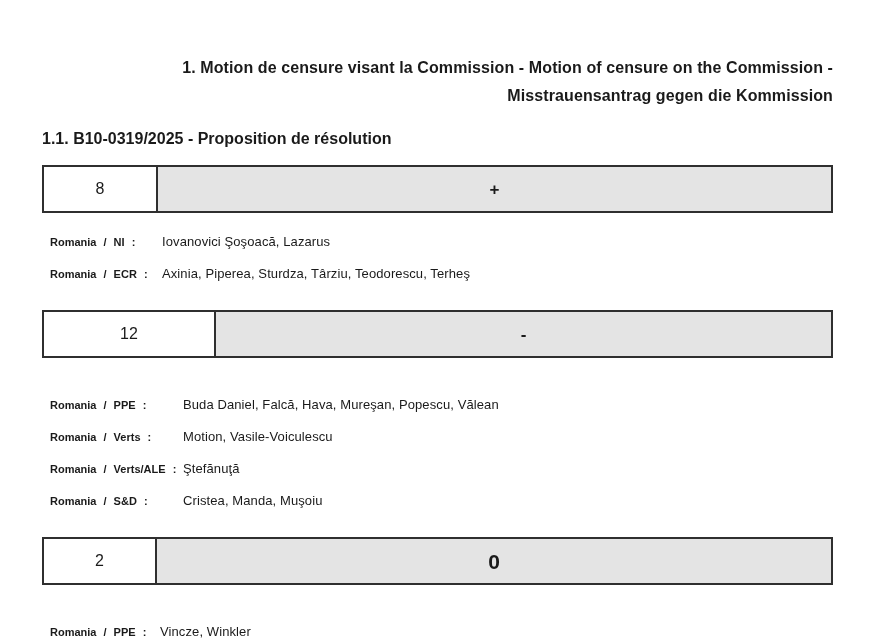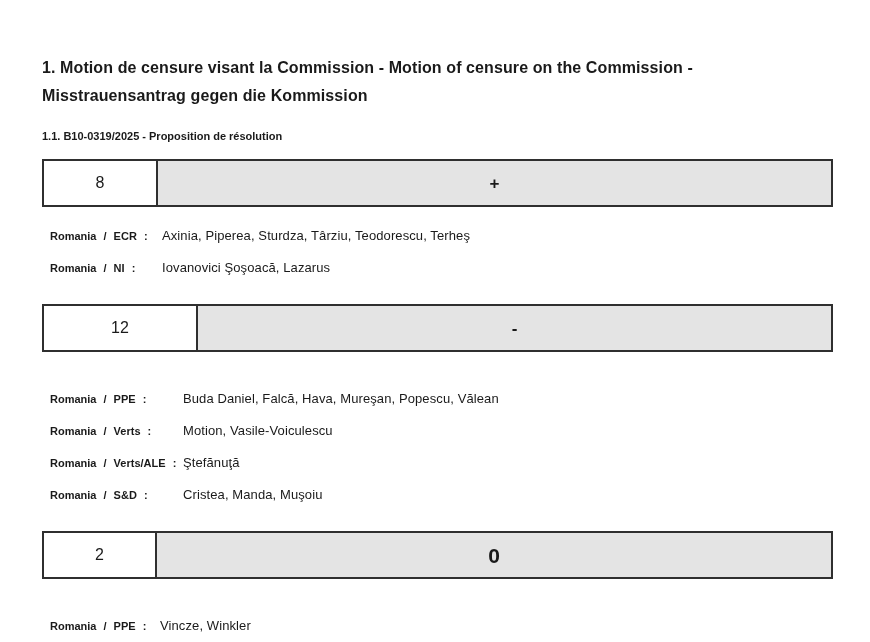--- a/index.html
+++ b/index.html
@@ -16,44 +16,45 @@
   .page{
     box-sizing:border-box;
     padding:54px 37px 0 42px;
   }
   h1.title{
     margin:0;
     font-size:16px;
     font-weight:bold;
     line-height:28px;
     letter-spacing:0.1px;
+    text-align:right;
   }
   .subtitle{
     margin-top:20px;
-    font-size:11px;
+    font-size:16px;
     font-weight:bold;
   }
   
   .vote-block{
     margin-top:17px;
     display:flex;
     width:791px;
     box-sizing:border-box;
     border:2px solid var(--cell_border,#2f2f2f);
     height:48px;
   }
   .count-cell{
     box-sizing:border-box;
     background:#ffffff;
     border-right:2px solid var(--cell_border,#2f2f2f);
     display:flex;align-items:center;justify-content:center;
     font-size:16px;
   }
   .cw1 .count-cell{width:114px;}
-  .cw2 .count-cell{width:154px;text-align:right;}
+  .cw2 .count-cell{width:172px;text-align:right;}
   .cw3 .count-cell{width:113px;}
   .symbol-cell{
     flex:1;
     background:var(--cell_fill,#e4e4e4);
     display:flex;align-items:center;justify-content:center;
   }
   .sym{font-weight:bold;font-size:17px;line-height:1;}
   .sym-zero{font-size:21px;}
   
   .rows{margin-top:22px;}
@@ -93,26 +94,26 @@
   <div class="vote-block cw1">
     <div class="count-cell">
         <span>8</span>
       </div>
     <div class="symbol-cell">
         <span class="sym">+</span>
       </div>
   </div>
   <div class="rows lw1">
     <div class="vote-row">
+      <span class="row-label">Romania / NI :</span>
+      <span class="row-names">Iovanovici Şoşoacă, Lazarus</span>
+    </div>
+    <div class="vote-row">
       <span class="row-label">Romania / ECR :</span>
       <span class="row-names">Axinia, Piperea, Sturdza, Târziu, Teodorescu, Terheş</span>
-    </div>
-    <div class="vote-row">
-      <span class="row-label">Romania / NI :</span>
-      <span class="row-names">Iovanovici Şoşoacă, Lazarus</span>
     </div>
   </div>
 
   <div class="vote-block cw2 gap-lg">
     <div class="count-cell">
         <span>12</span>
       </div>
     <div class="symbol-cell">
         <span class="sym">-</span>
       </div>

